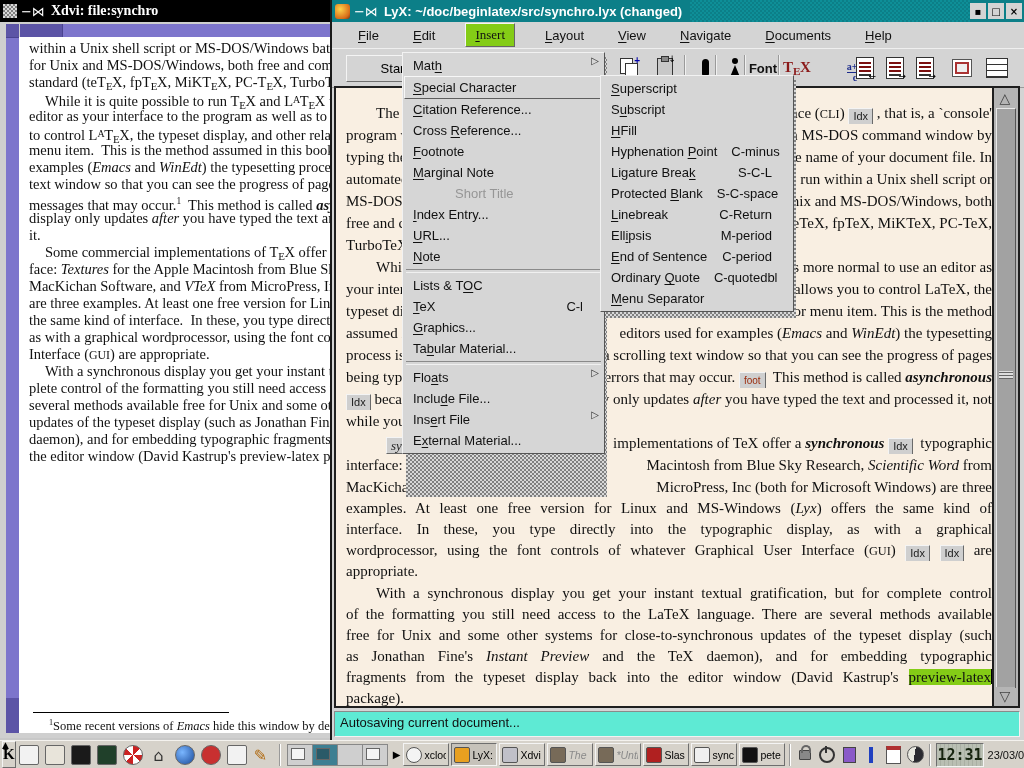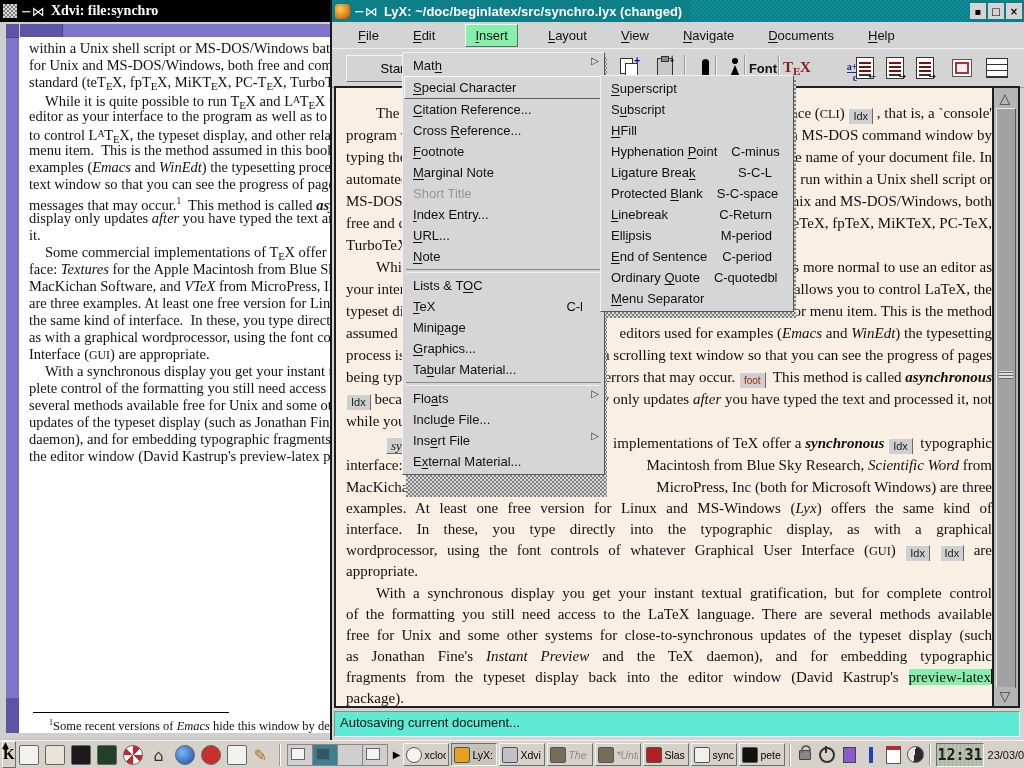--- a/index.html
+++ b/index.html
@@ -31,21 +31,21 @@
   .it{font-style:italic}.bit{font-weight:bold;font-style:italic}
   .sc{font-size:.82em}
   .sup{vertical-align:super;font-size:.65em}
   .lowE{font-size:.75em;vertical-align:-.25em;letter-spacing:-.04em}
   .supA{font-size:.68em;vertical-align:.28em;letter-spacing:-.04em}
   .inset{display:inline-block;background:#cfcfcf;border:1px solid;border-color:#f4f4f4 #6a6a6a #6a6a6a #f4f4f4;
     font:11px "Liberation Sans",sans-serif;font-style:normal;font-weight:normal;
     padding:0 4px;height:15px;line-height:15px;vertical-align:-2px;color:#222;}
   .inset.red{color:#9b2c0c;font-size:10px}
   .inset.itl{font:italic 13px "Liberation Serif",serif;}
-  .sel{background:#86efac;}
+  .sel{background:#84cc16;font-family:Liberation Serif, serif;}
   .cursor{display:inline-block;width:1px;height:15px;background:#000;vertical-align:-2px;}
   
   #lyx{position:absolute;left:330px;top:0;width:694px;height:740px;background:#d4d4d4;
     border-left:2px solid #1a1a1a;box-sizing:border-box;}
   #lyx-title{height:22px;background:#0c7f88;display:flex;align-items:center;color:#fff;
     font:bold 13px "Liberation Sans",sans-serif;}
   #lyx-title .dither{flex:1;height:22px;margin-left:8px;background-image:
     linear-gradient(45deg,#0e8f98 25%,transparent 25%,transparent 75%,#0e8f98 75%),
     linear-gradient(45deg,#0e8f98 25%,transparent 25%,transparent 75%,#0e8f98 75%);
     background-size:4px 4px;background-position:0 0,2px 2px;}
@@ -108,21 +108,21 @@
     font:13px "Liberation Sans",sans-serif;line-height:22px;padding-left:5px;color:#111;}
   
   .menu{position:absolute;background:#d6d6d6;border:1px solid;border-color:#f2f2f2 #555 #555 #f2f2f2;
     font:13px "Liberation Sans",sans-serif;color:#111;padding:2px 1px;z-index:60;}
   .mshadow{position:absolute;z-index:55;}
   .mrow{position:relative;height:21px;line-height:21px;display:flex;align-items:center;
     padding:0 20px 0 9px;white-space:pre;}
   .mrow .lab{flex:1;}
   .mrow .sc-col{margin-left:14px;}
   .mrow .marr{position:absolute;right:4px;top:0;font:10px "DejaVu Sans",sans-serif;color:#333;}
-  .mrow.dis{color:#969696;}
+  .mrow.dis{color:#969696;margin-left:42px;}
   .mrow.hl{border:1px solid;border-color:#f7f7f7 #5e5e5e #5e5e5e #f7f7f7;padding:0 19px 0 8px;}
   .msep{height:2px;margin:2px 2px;border-top:1px solid #8a8a8a;border-bottom:1px solid #f0f0f0;}
   u{text-decoration:underline;text-underline-offset:2px;}
   
   #taskbar{position:absolute;left:0;bottom:0;width:1024px;height:28px;background:#d6d2ca;
     border-top:1px solid #f4f2ee;display:flex;align-items:center;padding:0 2px;box-sizing:border-box;}
   .kbtn{width:27px;height:25px;position:relative;display:flex;align-items:center;justify-content:center;
     font:bold 15px "Liberation Serif",serif;background:#d6d2ca;}
   .kbtn .uparr{position:absolute;left:-1px;top:-2px;font:9px "DejaVu Sans",sans-serif;}
   .launch{width:24px;height:24px;margin:0 1px;display:flex;align-items:center;justify-content:center;}
@@ -383,21 +383,20 @@
         <div class="mrow"><span class="lab">Cross <u>R</u>eference...</span></div>
         <div class="mrow"><span class="lab"><u>F</u>ootnote</span></div>
         <div class="mrow"><span class="lab"><u>M</u>arginal Note</span></div>
         <div class="mrow dis"><span class="lab">Short Title</span></div>
         <div class="mrow"><span class="lab"><u>I</u>ndex Entry...</span></div>
         <div class="mrow"><span class="lab"><u>U</u>RL...</span></div>
         <div class="mrow"><span class="lab"><u>N</u>ote</span></div>
         <div class="msep"></div>
         <div class="mrow"><span class="lab">Lists &amp; T<u>O</u>C</span></div>
         <div class="mrow"><span class="lab"><u>T</u>eX</span><span class="sc-col">C-l</span></div>
-        <div class="mrow"><span class="lab">Mini<u>p</u>age</span></div>
         <div class="mrow"><span class="lab"><u>G</u>raphics...</span></div>
         <div class="mrow"><span class="lab">Ta<u>b</u>ular Material...</span></div>
         <div class="msep"></div>
         <div class="mrow"><span class="lab">Flo<u>a</u>ts</span><span class="marr">▷</span></div>
         <div class="mrow"><span class="lab">Inclu<u>d</u>e File...</span></div>
         <div class="mrow"><span class="lab">Ins<u>e</u>rt File</span><span class="marr">▷</span></div>
         <div class="mrow"><span class="lab">E<u>x</u>ternal Material...</span></div>
       </div>
 
     <div class="mshadow checker" style="left:272px;top:80px;width:192px;height:238px"></div>

